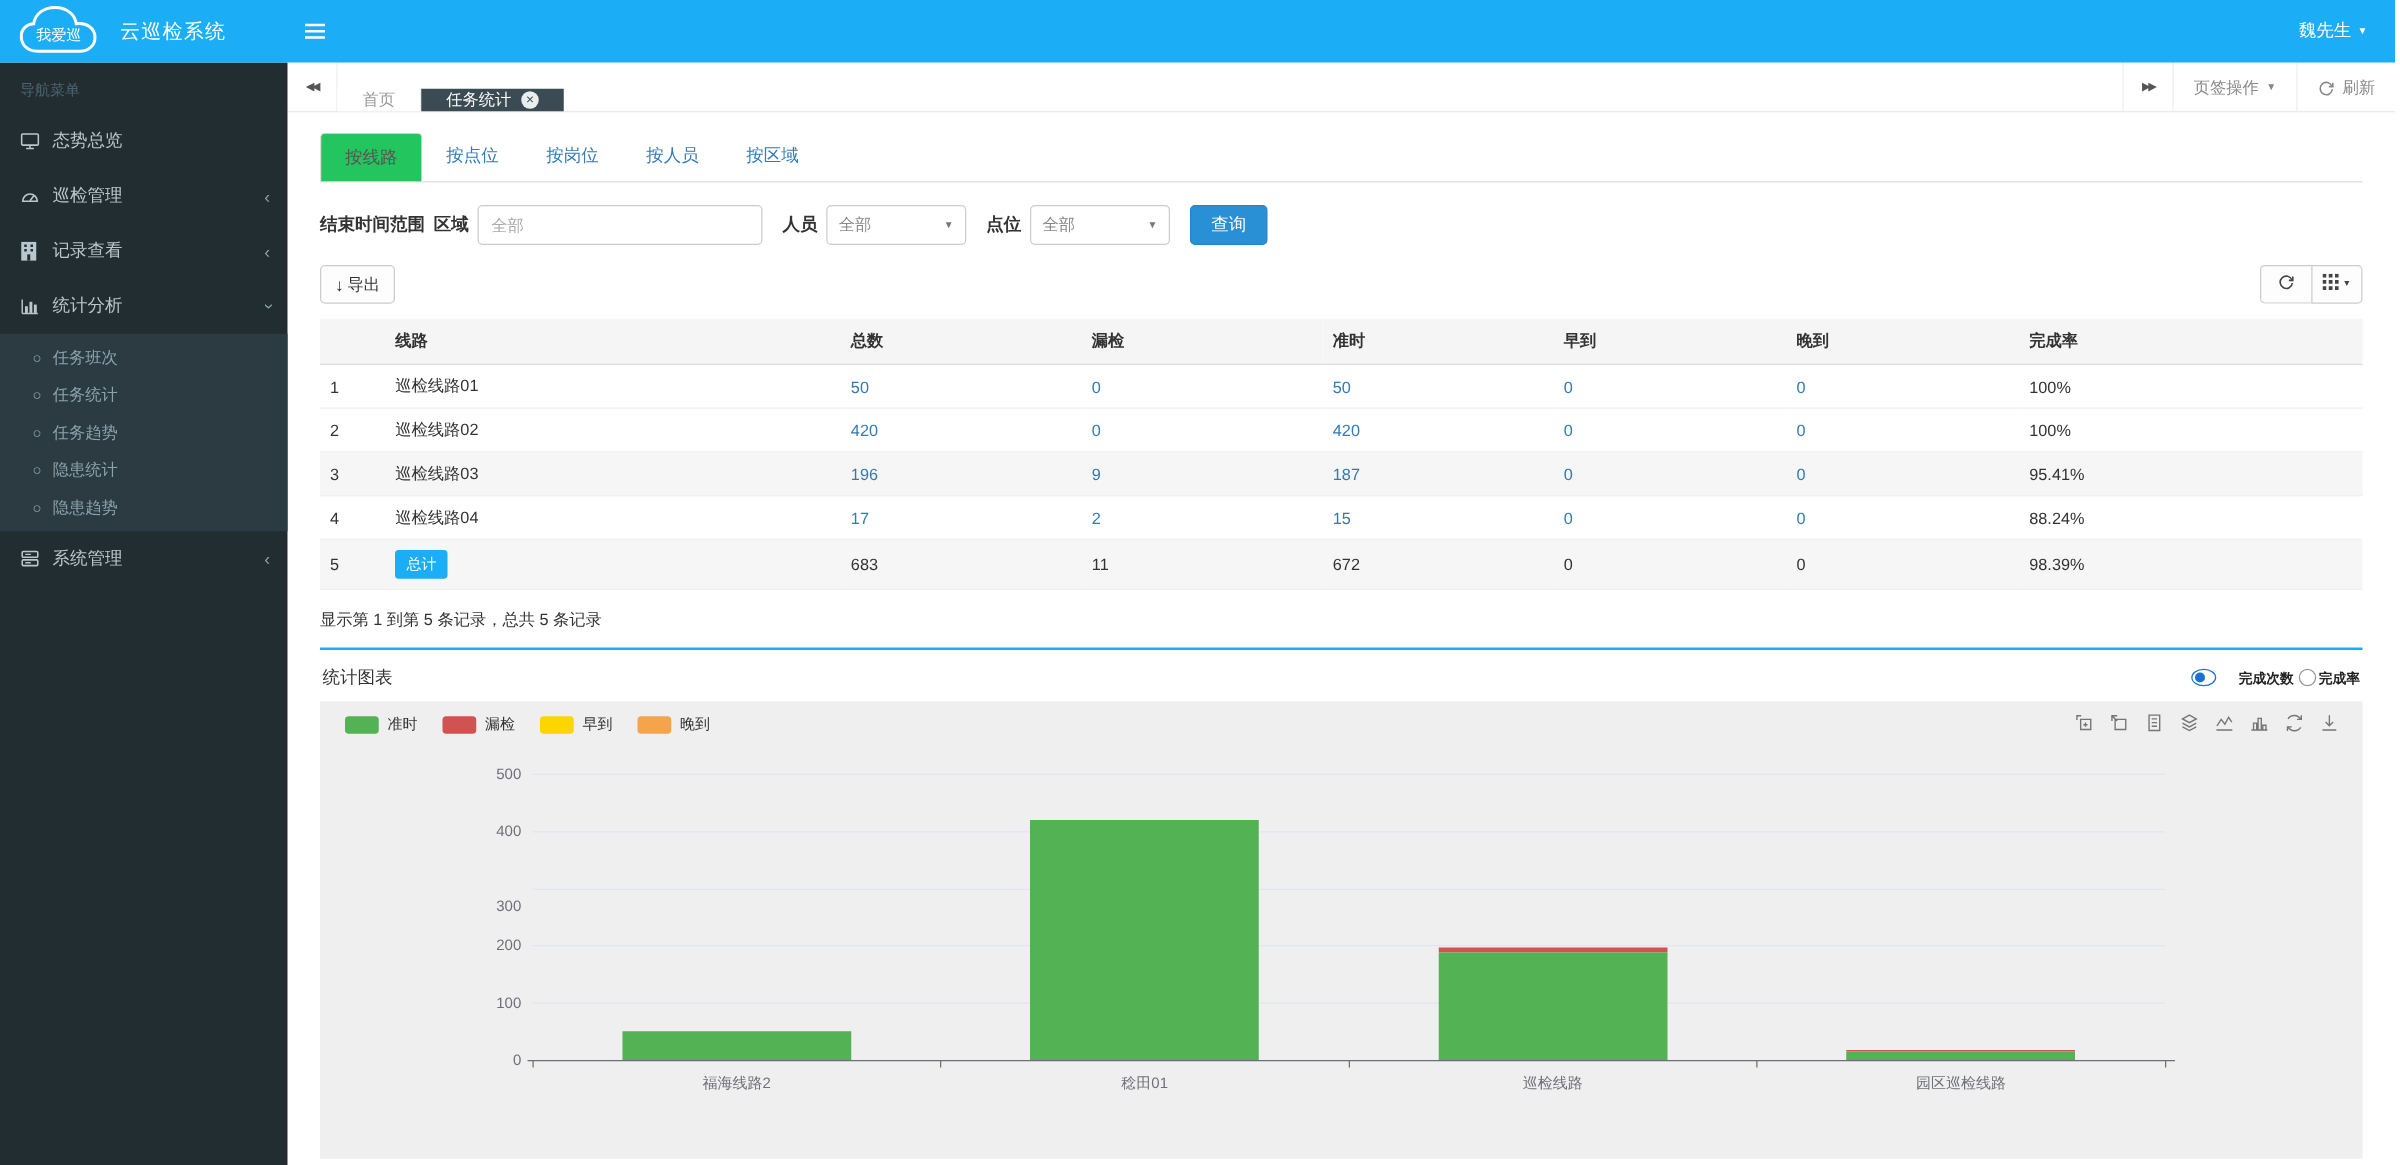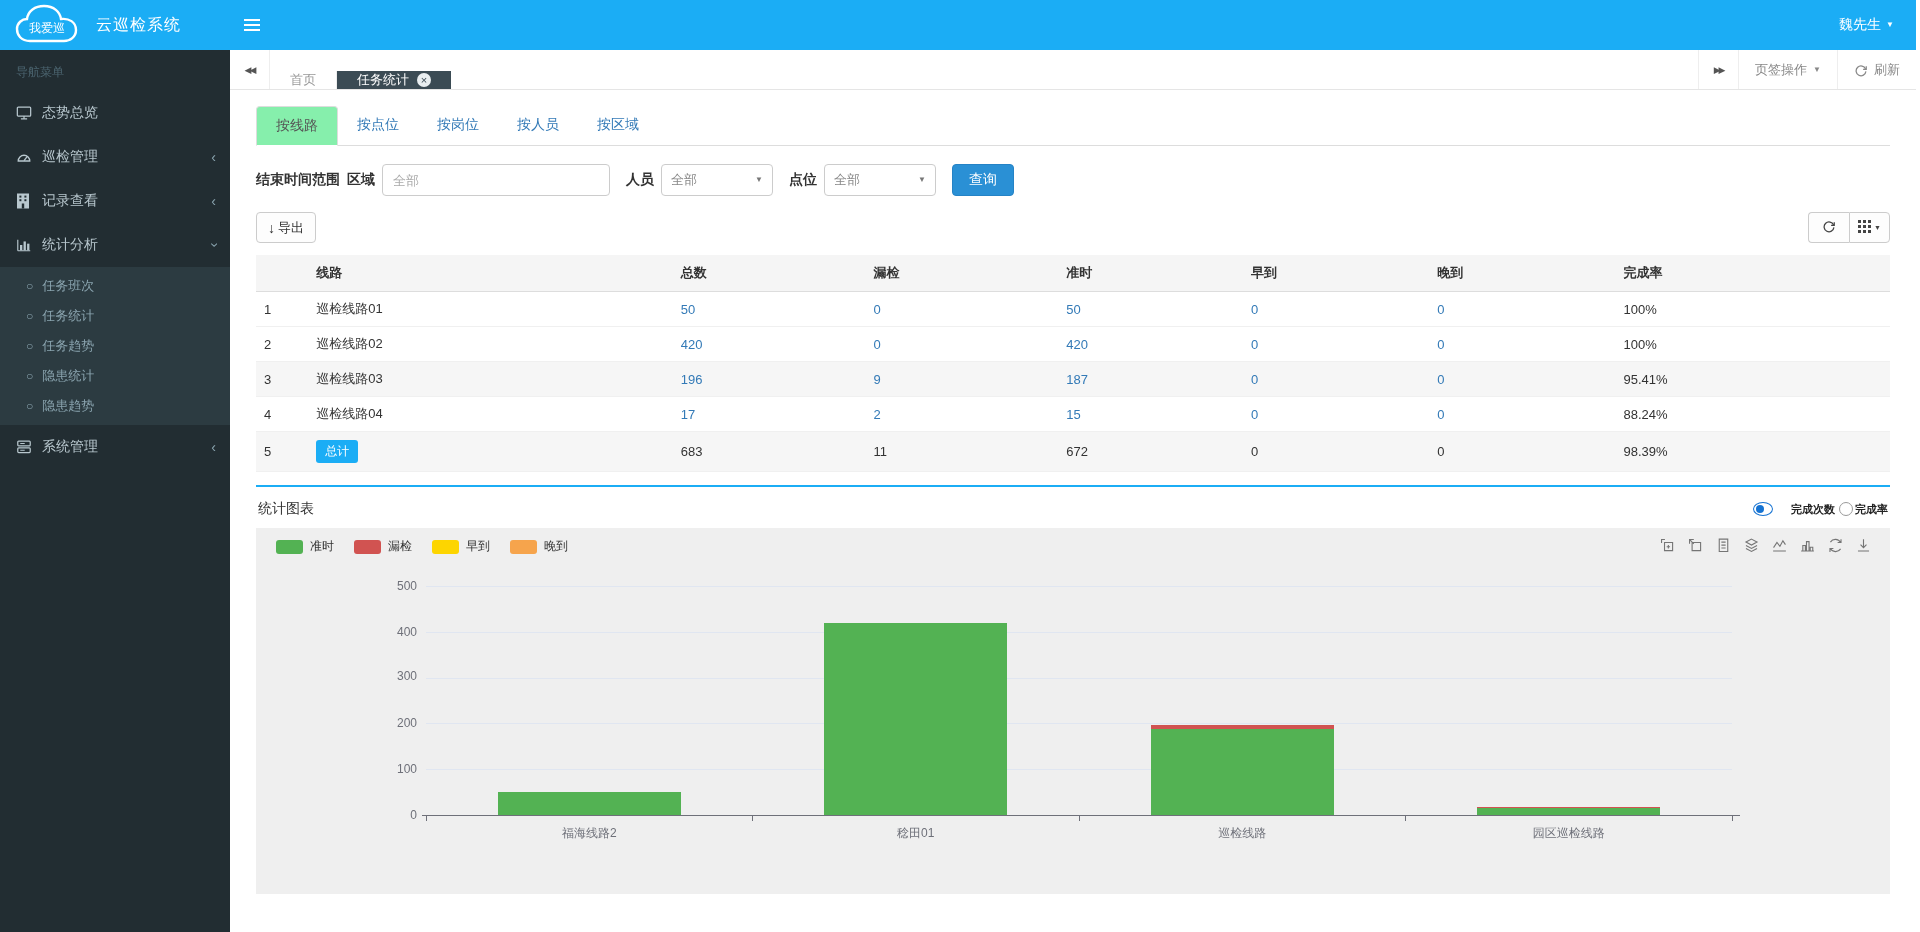--- a/index.html
+++ b/index.html
@@ -36,21 +36,21 @@
   .tab-close { width:14px; height:14px; border-radius:50%; background:#e9eef0; color:#3b4b54; font-size:11px; line-height:14px; text-align:center; cursor:pointer; }
   .tabbar-right { margin-left:auto; display:flex; align-items:stretch; }
   .tb-btn { display:flex; align-items:center; gap:6px; padding:0 16px; border-left:1px solid #eee; cursor:pointer; color:#888; }
   .tb-btn svg { display:block; }
 
   
   .content { position:absolute; top:90px; left:230px; right:0; bottom:0; background:#fff; padding:0 26px; overflow:hidden; }
 
   .filter-tabs { margin-top:16px; display:flex; border-bottom:1px solid #ddd; font-size:14px; }
   .ftab { padding:10px 19px; color:#337ab7; cursor:pointer; margin-bottom:-1px; }
-  .ftab.active { color:#555; background:#86efac; border:1px solid #ddd; border-bottom:1px solid #fff; border-radius:4px 4px 0 0; }
+  .ftab.active { color:#555; background:#22c55e; border:1px solid #ddd; border-bottom:1px solid #fff; border-radius:4px 4px 0 0; }
 
   .filter-form { margin-top:18px; display:flex; align-items:center; font-size:14px; }
   .f-label { font-weight:bold; color:#333; white-space:nowrap; margin-right:7px; }
   .inp { height:32px; border:1px solid #ccc; border-radius:4px; padding:0 10px; font-size:13px; color:#555; font-family:inherit; background:#fff; }
   .inp::placeholder { color:#aaa; }
   .date-inp { width:270px; margin-right:16px; }
   .area-inp { width:228px; margin-right:16px; }
   .sel { width:112px; height:32px; border:1px solid #ccc; border-radius:4px; background:#fff; display:flex; align-items:center; padding:0 9px; color:#888; font-size:13px; cursor:pointer; margin-right:16px; }
   .sel .caret-down { margin-left:auto; color:#777; }
   .btn-query { height:32px; padding:0 16px; background:#2a90d5; border:1px solid #2583c6; border-radius:4px; color:#fff; font-size:14px; cursor:pointer; font-family:inherit; }
@@ -363,20 +363,21 @@
             <td>683</td>
             <td>11</td>
             <td>672</td>
             <td>0</td>
             <td>0</td>
             <td>98.39%</td>
           </tr>
         </tbody>
     </table>
 
+    <div class="pagination-info">显示第 1 到第 5 条记录，总共 5 条记录</div>
 
     <div class="chart-panel">
       <div class="chart-head">
         <span class="chart-title">统计图表</span>
         <div class="chart-radios" id="chart-radios">
             <span class="radio">
               <span class="rdot sel"></span>
               <span>完成次数</span>
             </span>
             <span class="radio">
@@ -446,21 +447,21 @@
               </svg>
             </span>
           </div>
         <div class="plot" id="chart-plot">
             <div class="ylab" style="top: 229px;">0</div>
             <div class="gridline" style="top: 183.2px;"></div>
             <div class="ylab" style="top: 183.2px;">100</div>
             <div class="gridline" style="top: 137.4px;"></div>
             <div class="ylab" style="top: 137.4px;">200</div>
             <div class="gridline" style="top: 91.6px;"></div>
-            <div class="ylab" style="top: 90px;">300</div>
+            <div class="ylab" style="top: 106px;">300</div>
             <div class="gridline" style="top: 45.8px;"></div>
             <div class="ylab" style="top: 45.8px;">400</div>
             <div class="gridline" style="top: 0px;"></div>
             <div class="ylab" style="top: 0px;">500</div>
             <div class="axis-x"></div>
             <div class="slot" style="left: 0%; width: 25%;">
               <div class="bar">
                 <div class="seg" style="height: 23px; background: rgb(83, 178, 83);"></div>
               </div>
             </div>

